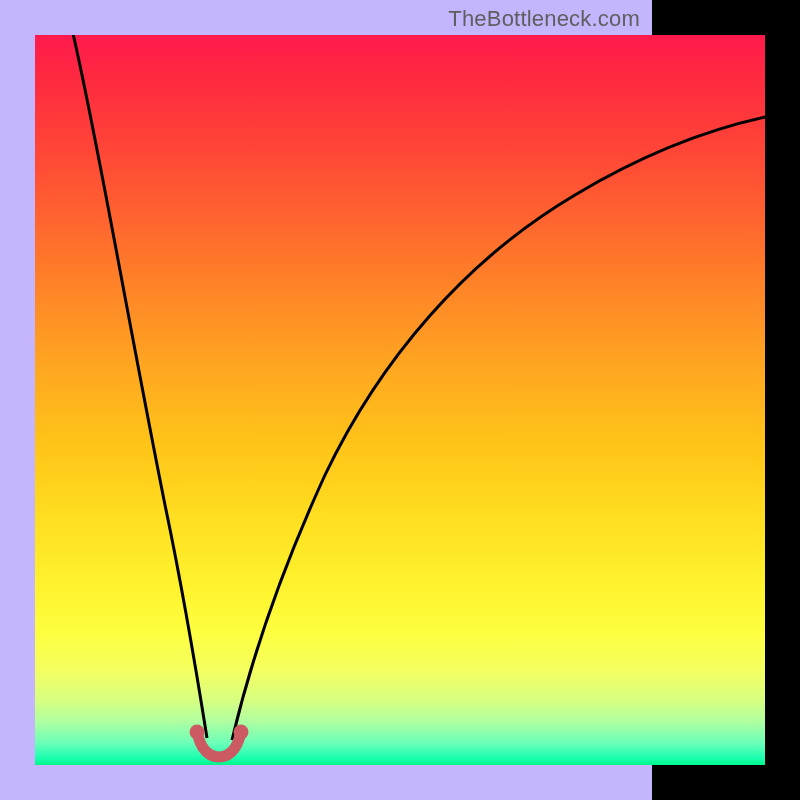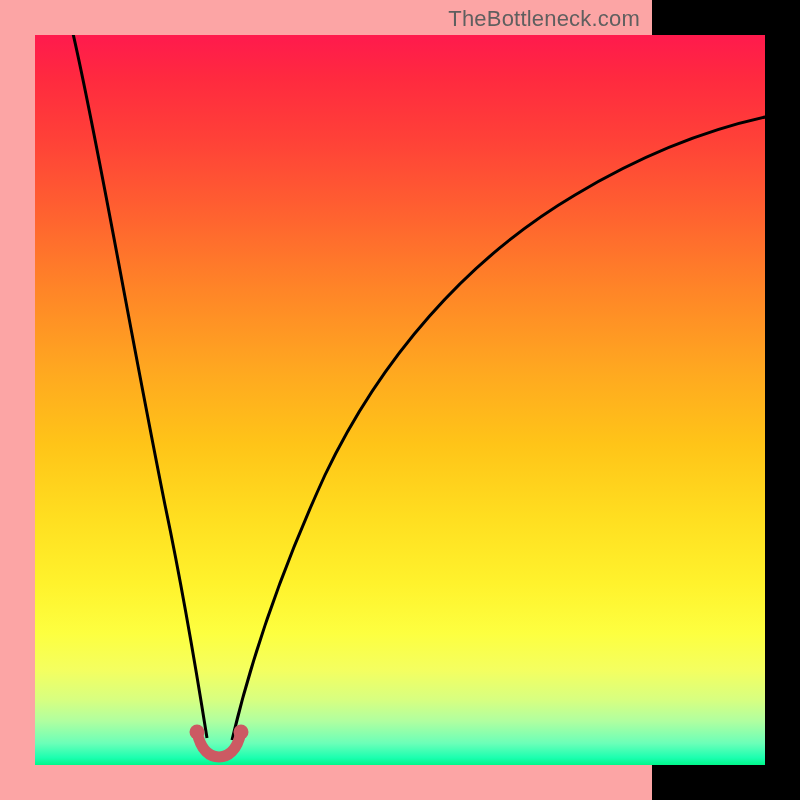--- a/index.html
+++ b/index.html
@@ -9,21 +9,21 @@
     height: 800px;
     background: #000000;
     overflow: hidden;
   }
   .frame {
     position: absolute;
     left: 0;
     top: 0;
     width: 652px;
     height: 800px;
-    background: #fca5a5;
+    background: #c4b5fd;
   }
   .plot-area {
     position: absolute;
     left: 35px;
     top: 35px;
     width: 730px;
     height: 730px;
     overflow: hidden;
   }
   .gradient {

